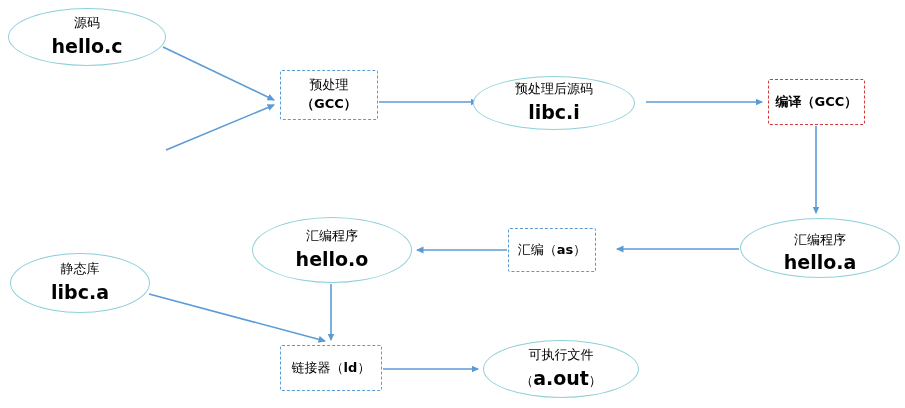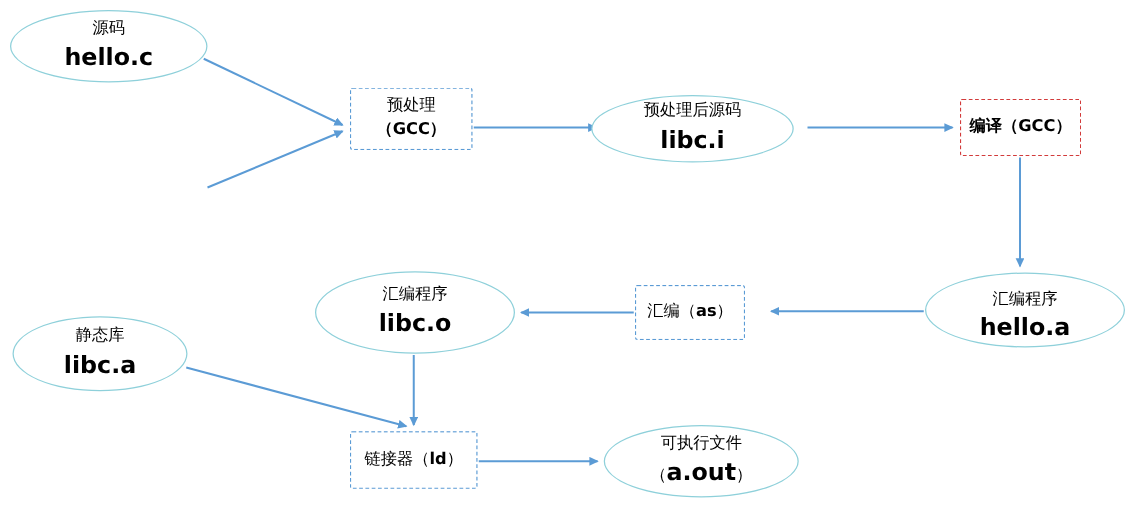--- a/index.html
+++ b/index.html
@@ -87,21 +87,21 @@
   </div>
 
   <div class="node pbox" style="left:508px;top:228px;width:88px;height:44px;">
     <div>
       <span>汇编（</span><span class="boldseg">as</span><span>）</span>
     </div>
   </div>
 
   <div class="node ellipse" style="left:252px;top:217px;width:160px;height:66px;">
     <div>汇编程序</div>
-    <div class="fname">libc.o</div>
+    <div class="fname">hello.o</div>
   </div>
 
   <div class="node ellipse" style="left:10px;top:253px;width:140px;height:60px;">
     <div>静态库</div>
     <div class="fname">libc.a</div>
   </div>
 
   <div class="node pbox" style="left:280px;top:345px;width:102px;height:46px;">
     <div>
       <span>链接器（</span><span class="boldseg">ld</span><span>）</span>

